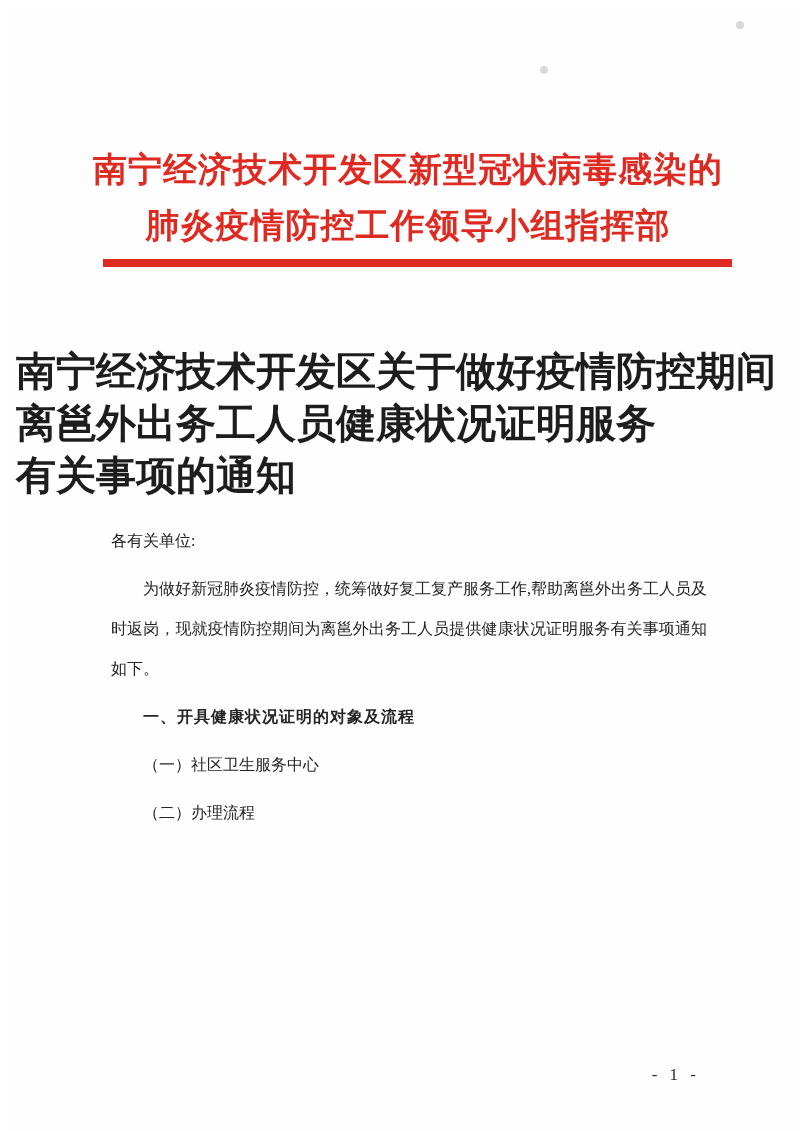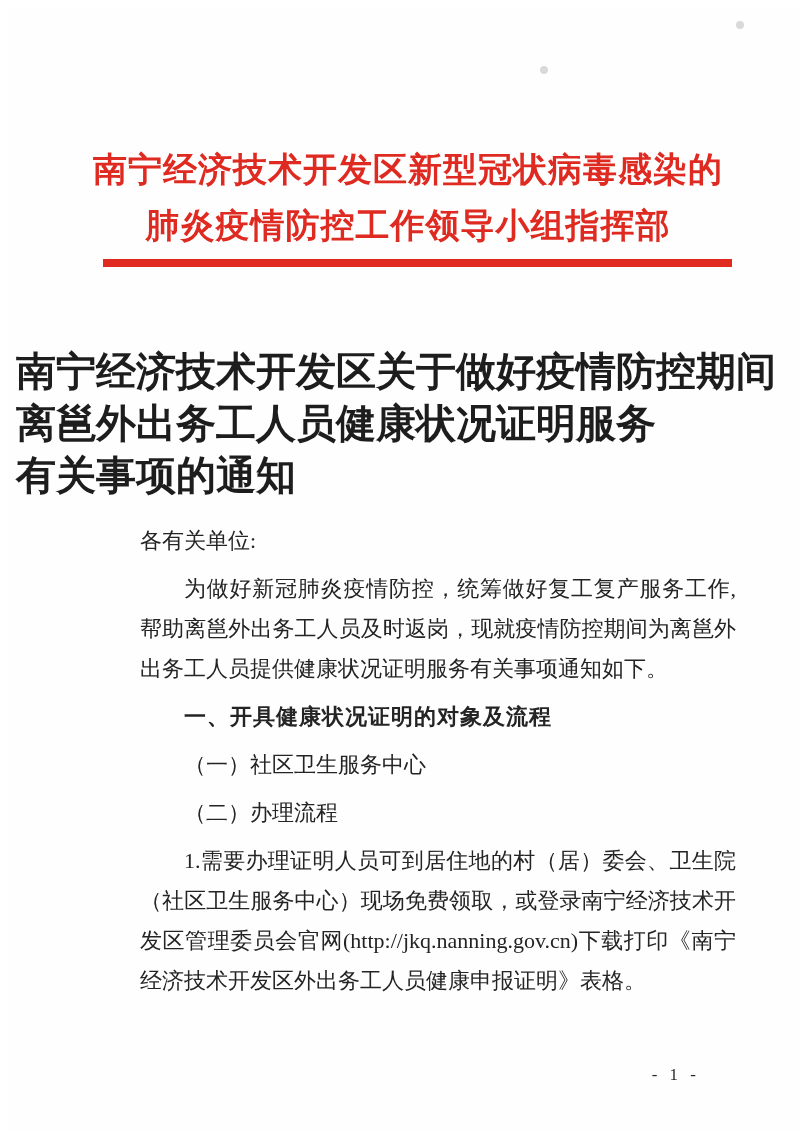--- a/index.html
+++ b/index.html
@@ -39,26 +39,25 @@
     font-size: 40px;
     line-height: 44px;
     font-weight: 700;
   }
   
   .body-text {
     position: absolute;
     top: 505px; left: 95px;
     width: 612px;
     color: var(--body_black, #242424);
-    font-size: 22px;
+    font-size: 16px;
     line-height: 40px;
     text-align: justify;
     text-justify: inter-character;
     word-break: break-all;
-    margin-left: 29px;
   }
   .body-text p { margin: 0; }
   .indent { text-indent: 2em; }
   .sec-head {
     font-weight: 700;
     font-family: Liberation Sans, sans-serif;
     letter-spacing: 1px;
   }
   .sub-head { font-weight: 400; }
   
@@ -100,18 +99,17 @@
     <div>离邕外出务工人员健康状况证明服务</div>
     <div>有关事项的通知</div>
   </div>
 
   <div class="body-text">
     <p>各有关单位:</p>
     <p class="indent">为做好新冠肺炎疫情防控，统筹做好复工复产服务工作,帮助离邕外出务工人员及时返岗，现就疫情防控期间为离邕外出务工人员提供健康状况证明服务有关事项通知如下。</p>
     <p class="indent sec-head">一、开具健康状况证明的对象及流程</p>
     <p class="indent sub-head">（一）社区卫生服务中心</p>
     <p class="indent sub-head">（二）办理流程</p>
-    <p class="indent">1.需要办理证明人员可到居住地的村（居）委会、卫生院（社区卫生服务中心）现场免费领取，或登录南宁经济技术开发区管理委员会官网(http://jkq.nanning.gov.cn)下载打印《南宁经济技术开发区外出务工人员健康申报证明》表格。</p>
   </div>
 
   <div class="page-number">- 1 -</div>
 
 </div>
 
 </body></html>

